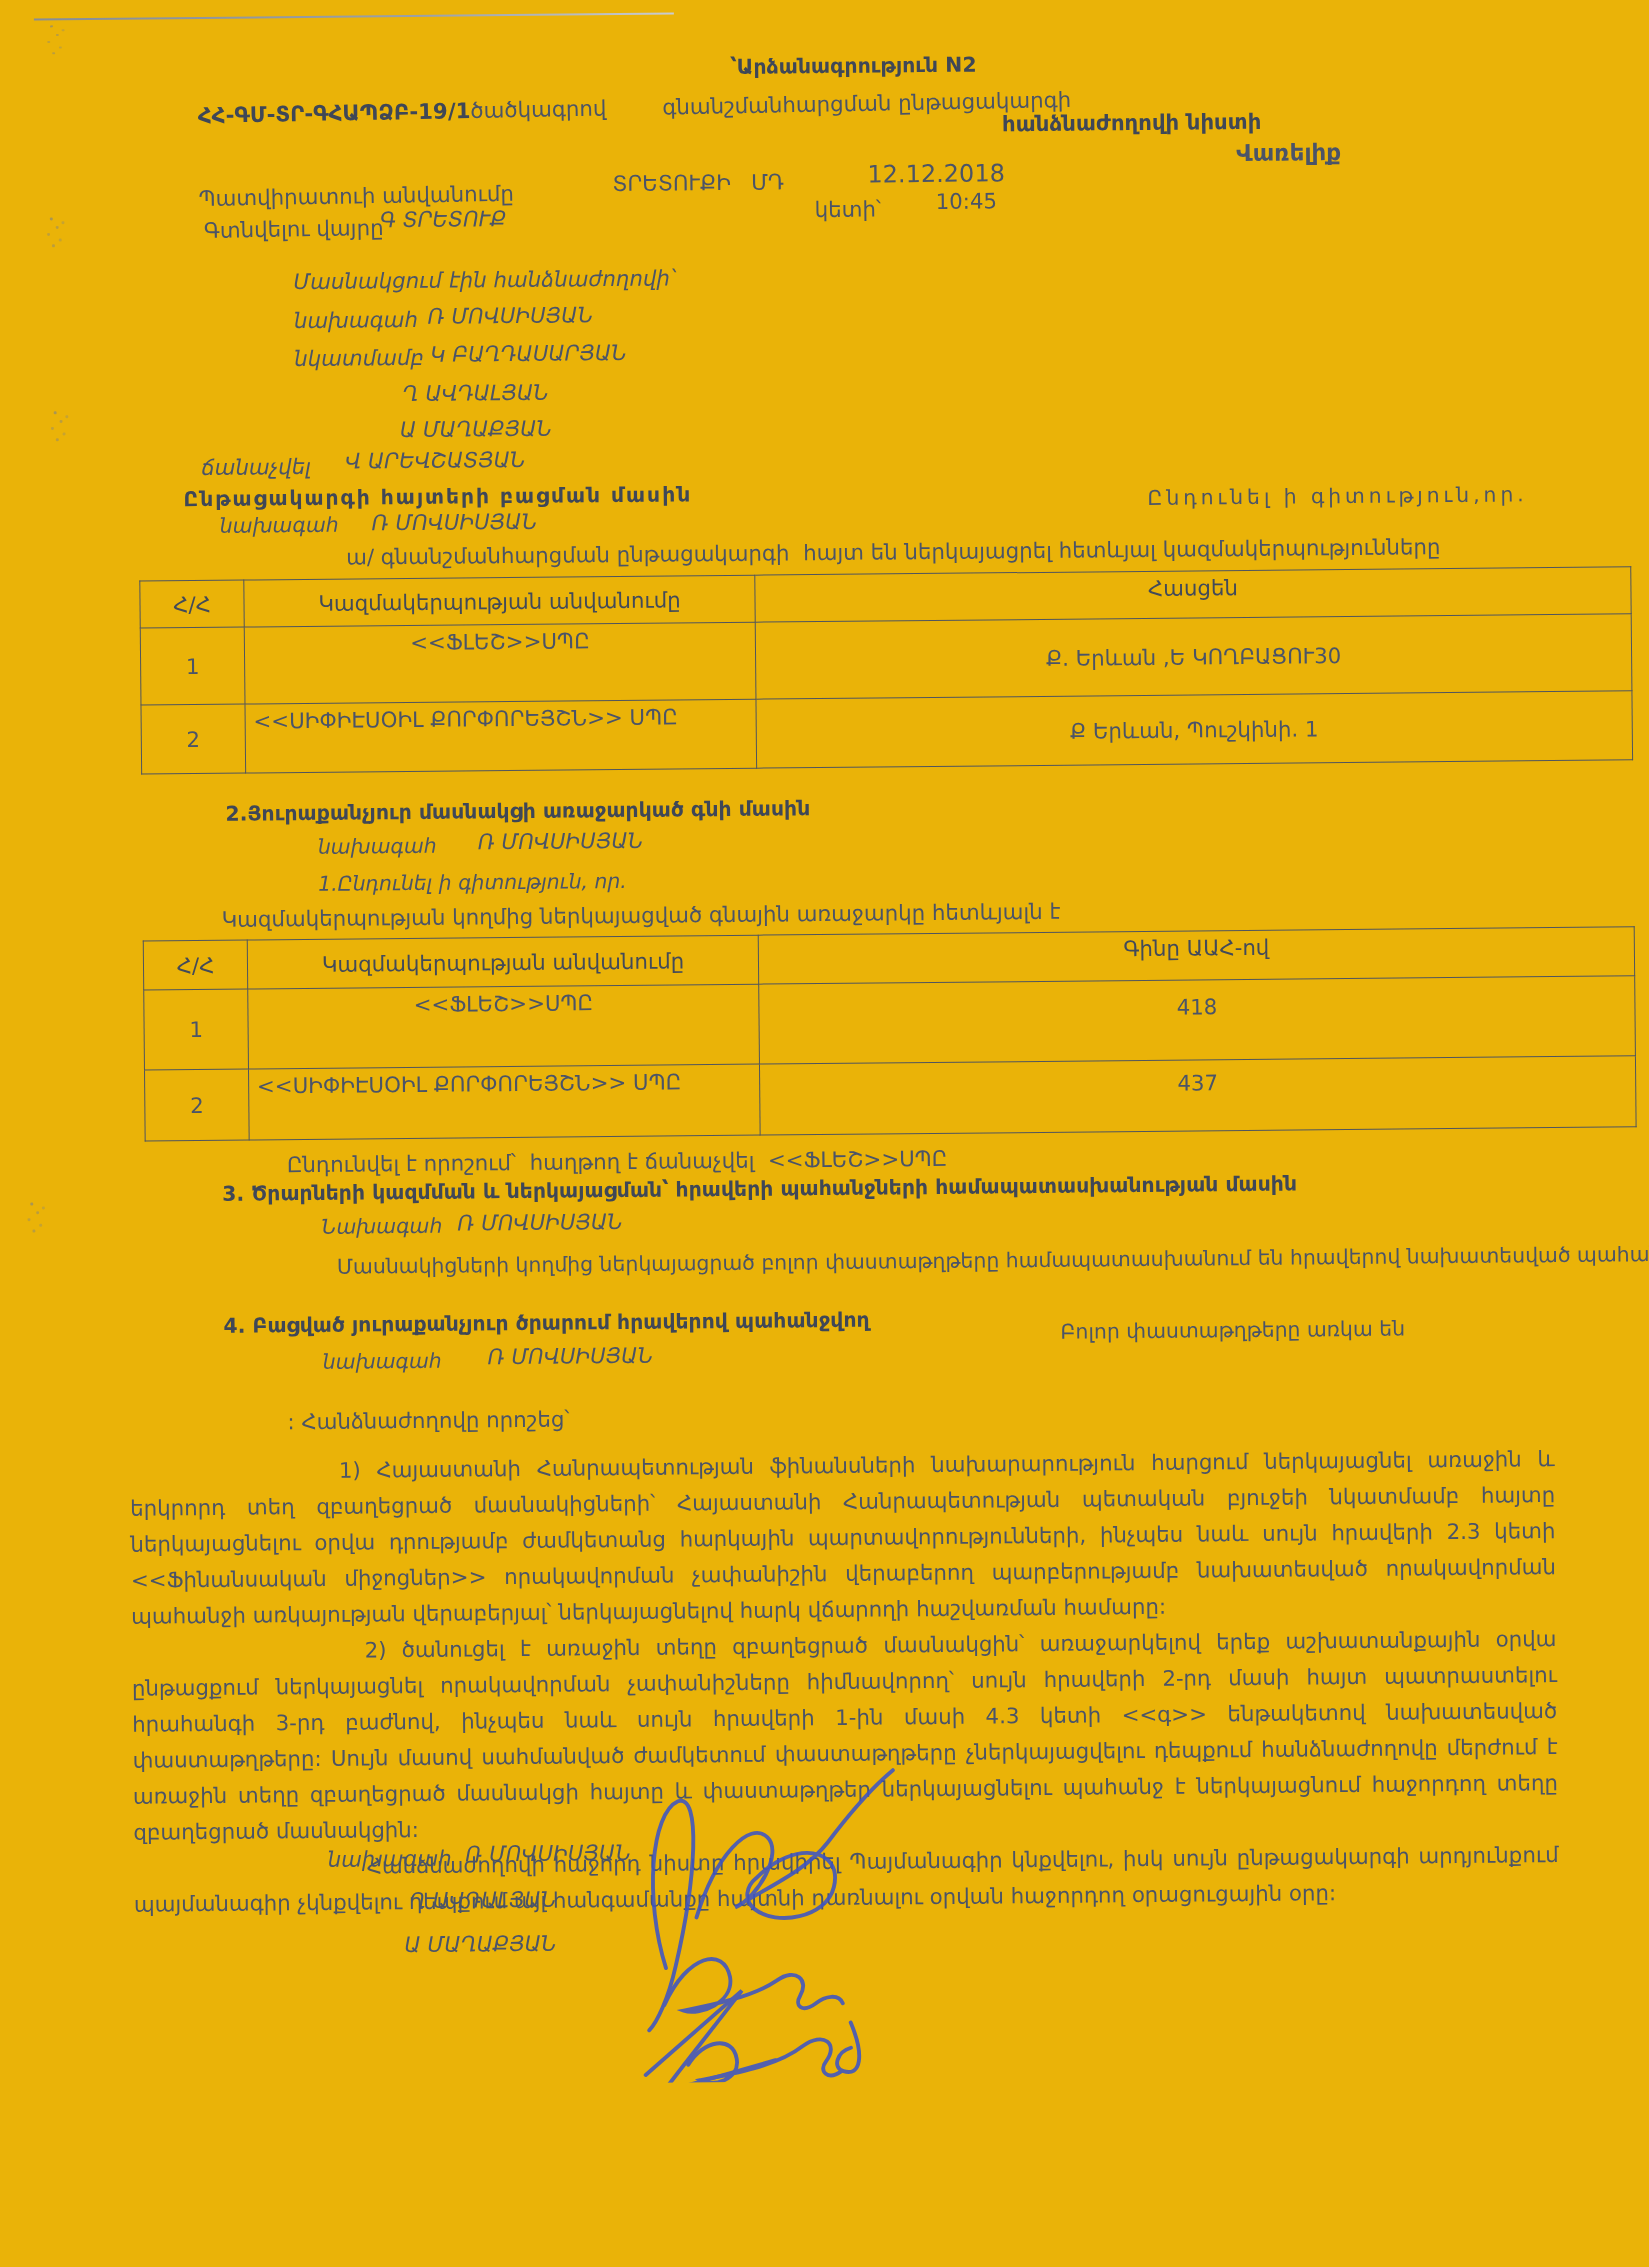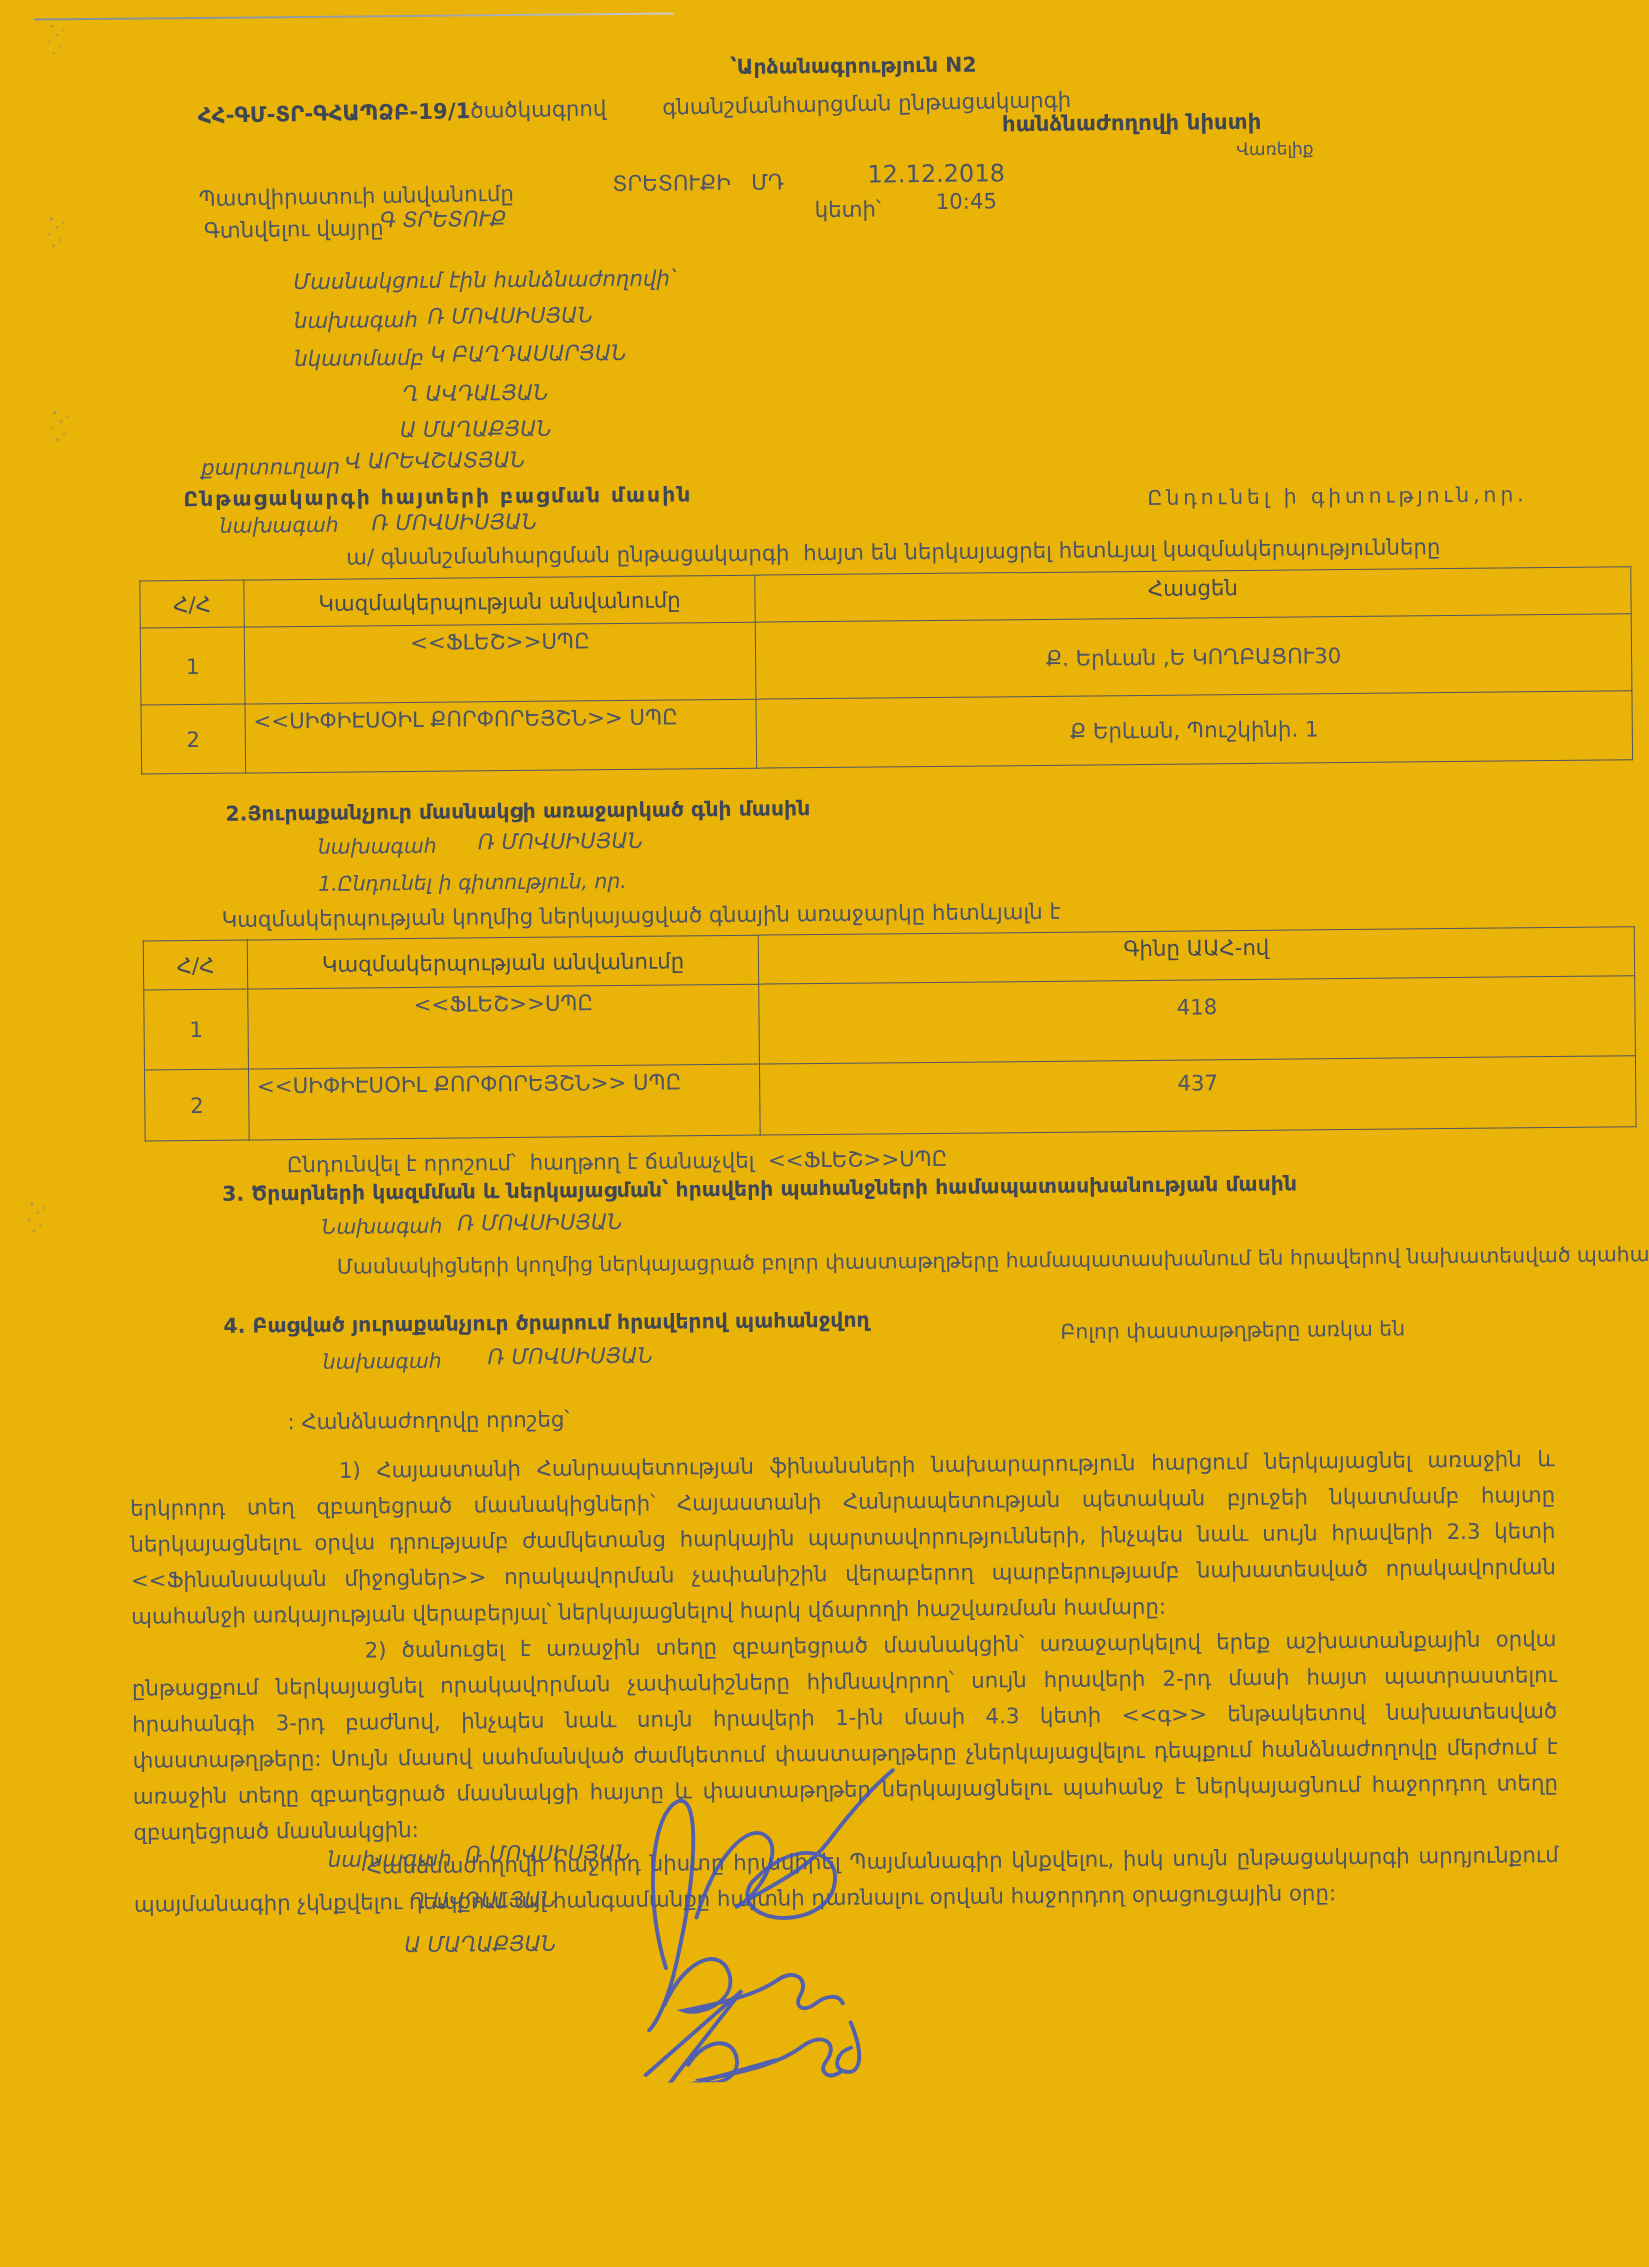--- a/index.html
+++ b/index.html
@@ -54,42 +54,42 @@
     <div class="speck" style="left:58px; top:210px;"></div>
     <div class="speck" style="left:60px; top:404px;"></div>
     <div class="speck" style="left:29px; top:1195px;"></div>
 
     <div class="t b" style="left:740px; top:54px; font-size:20.4px;">՝Արձանագրություն N2</div>
 
     <div class="t" style="left:207px; top:97px; transform:rotate(-0.5deg); transform-origin:left center;"><span class="b">ՀՀ-ԳՄ-ՏՐ-ԳՀԱՊՁԲ-19/1</span><span>ծածկագրով</span><span style="display:inline-block; width:56px;"></span><span>գնանշմանհարցման ընթացակարգի</span></div>
 
     <div class="t b" style="left:1011px; top:113px;">հանձնաժողովի նիստի</div>
 
-    <div class="t" style="left:1245px; top:143px; font-size:17px;">Վառելիք</div>
+    <div class="t" style="left:1245px; top:143px; font-size:23px;font-weight:bold;">Վառելիք</div>
 
     <div class="t" style="left:207px; top:180px; transform:rotate(-0.4deg); transform-origin:left center;">Պատվիրատուի անվանումը</div>
     <div class="t" style="left:621px; top:169px;">ՏՐԵՏՈՒՔԻ   ՄԴ</div>
     <div class="t" style="left:876px; top:160px; font-size:24px;">12.12.2018</div>
 
     <div class="t" style="left:212px; top:212px; transform:rotate(-0.4deg); transform-origin:left center;">Գտնվելու վայրը</div>
     <div class="t" style="left:388px; top:203px;font-style:italic;">Գ ՏՐԵՏՈՒՔ</div>
     <div class="t" style="left:823px; top:197px;">կետի՝</div>
     <div class="t" style="left:944px; top:190px;">10:45</div>
 
     <div class="t i" style="left:301px; top:264px;">Մասնակցում էին հանձնաժողովի՝</div>
 
     <div class="t i" style="left:301px; top:303px;">նախագահ</div>
     <div class="t i" style="left:435px; top:300px;">Ռ ՄՈՎՍԻՍՅԱՆ</div>
 
     <div class="t i" style="left:301px; top:341px;">նկատմամբ</div>
     <div class="t i" style="left:437px; top:338px;">Կ ԲԱՂԴԱՍԱՐՅԱՆ</div>
     <div class="t i" style="left:409px; top:377px;">Ղ ԱՎԴԱԼՅԱՆ</div>
     <div class="t i" style="left:406px; top:413px;">Ա ՄԱՂԱՔՅԱՆ</div>
 
-    <div class="t i" style="left:207px; top:449px;">քարտուղար</div>
+    <div class="t i" style="left:207px; top:449px;">ճանաչվել</div>
     <div class="t i" style="left:351px; top:444px;">Վ ԱՐԵՎՇԱՏՅԱՆ</div>
 
     <div class="t b ls2" style="left:189px; top:481px; font-size:20.4px;">Ընթացակարգի հայտերի բացման մասին</div>
     <div class="t i" style="left:225px; top:508px; font-size:20.4px;">նախագահ</div>
     <div class="t i" style="left:377px; top:506px;">Ռ ՄՈՎՍԻՍՅԱՆ</div>
     <div class="t ls4 sm" style="left:1153px; top:489px;">Ընդունել ի գիտություն,որ.</div>
     <div class="t" style="left:351px; top:540px;">ա/ գնանշմանհարցման ընթացակարգի  հայտ են ներկայացրել հետևյալ կազմակերպությունները</div>
 
     <table class="doc" style="left:144px; top:574px; width:1491px;">
       <colgroup>

